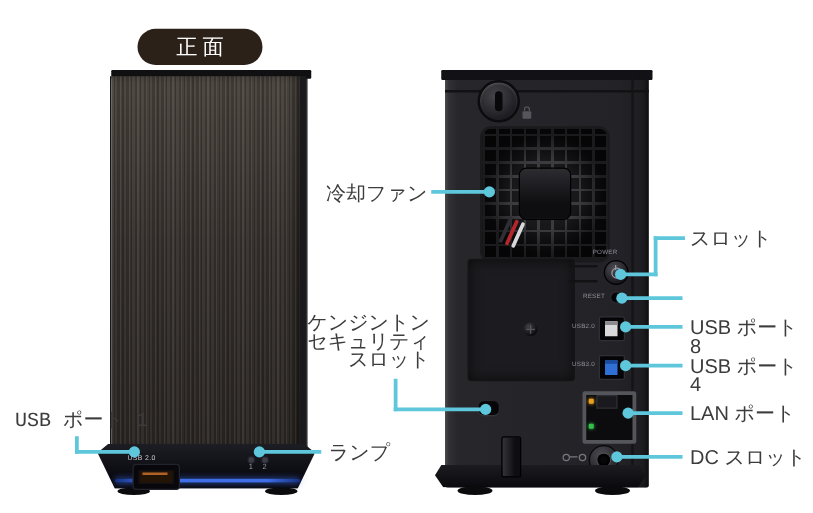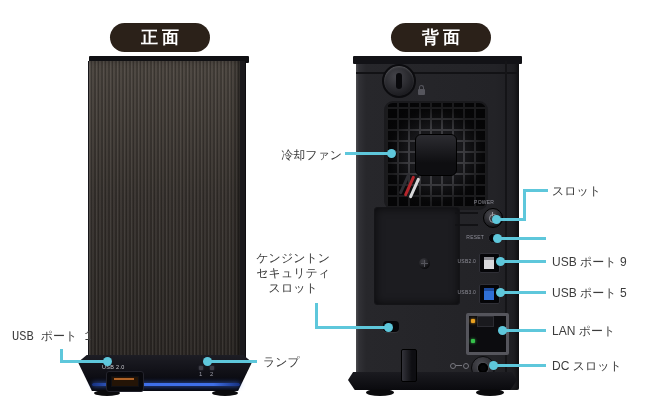--- a/index.html
+++ b/index.html
@@ -4,24 +4,24 @@
 <style>
   html,body{margin:0;padding:0;background:#fff;}
   #stage{
     position:relative;width:650px;height:410px;background:#ffffff;overflow:hidden;
     font-family:"Liberation Sans","DejaVu Sans",sans-serif;
   }
   
   .badge{
     position:absolute;width:100px;height:29px;border-radius:15px;background:#2b2119;
     color:#fff;display:flex;align-items:center;justify-content:center;
-    font-size:17px;font-weight:bold;letter-spacing:4px;text-indent:4px;
-  }
-  
-  .clabel{position:absolute;font-size:12px;color:#3c3c3c;line-height:15px;white-space:pre-line;}
+    font-size:17px;font-weight:normal;letter-spacing:4px;text-indent:4px;
+  }
+  
+  .clabel{position:absolute;font-size:16px;color:#3c3c3c;line-height:15px;white-space:pre-line;}
   .cline{position:absolute;background:#5ec7db;}
   .cdot{position:absolute;width:9px;height:9px;border-radius:50%;background:#5ec7db;}
   .r{text-align:right;}
   
   #front-device{position:absolute;left:78px;top:56px;width:174px;height:346px;}
   .front-cap{position:absolute;left:11px;top:0;width:160px;height:7px;background:#101013;border-radius:1px;}
   .front-panel{
     position:absolute;left:10px;top:5px;width:156px;height:301px;
     background:
       repeating-linear-gradient(90deg, rgba(255,255,255,0.07) 0 1px, rgba(255,255,255,0) 1px 2px, rgba(0,0,0,0.22) 2px 3px, rgba(255,255,255,0.03) 3px 5px, rgba(0,0,0,0.14) 5px 7px),
@@ -113,21 +113,20 @@
     clip-path:polygon(3% 0,97% 0,100% 45%,96% 100%,4% 100%,0 45%);}
   .stand-tab{position:absolute;left:401px;top:349px;width:14px;height:31px;border-radius:2px;
     background:linear-gradient(90deg,#33333a,#0e0e12 70%);border:1px solid #000;}
 </style>
 </head>
 <body>
 
 <div id="stage">
 
   <div class="badge" style="left:110px;top:23px;">正面</div>
-  <div class="badge" style="left:391px;top:23px;">背面</div>
 
   <div id="front-device">
     <div class="front-cap"></div>
     <div class="front-panel"></div>
     <div class="front-base"></div>
     <div class="front-led"></div>
     <div class="foot" style="left:16px;top:334px;width:26px;"></div>
     <div class="foot" style="left:134px;top:334px;width:26px;"></div>
     <div class="front-usb-label">USB 2.0</div>
     <div class="front-usb">
@@ -204,43 +203,43 @@
   <div class="cdot" style="left:103px;top:357px;"></div>
 
   <div class="cdot" style="left:203px;top:357px;"></div>
   <div class="cline" style="left:210px;top:360px;width:47px;height:3px;"></div>
   <div class="clabel" style="left:263px;top:355px;">ランプ</div>
 
   <div class="clabel r" style="right:308px;top:148px;">冷却ファン</div>
   <div class="cline" style="left:345px;top:152px;width:44px;height:3px;"></div>
   <div class="cdot" style="left:387px;top:149px;"></div>
 
-  <div class="clabel r" style="right:320px;top:251px;text-align:center;">ケンジントン
+  <div class="clabel r" style="right:306px;top:251px;">ケンジントン
 セキュリティ
 スロット</div>
   <div class="cline" style="left:315px;top:303px;width:3px;height:26px;"></div>
   <div class="cline" style="left:315px;top:326px;width:72px;height:3px;"></div>
   <div class="cdot" style="left:384px;top:323px;"></div>
 
   <div class="cdot" style="left:492px;top:215px;"></div>
   <div class="cline" style="left:499px;top:218px;width:27px;height:3px;"></div>
   <div class="cline" style="left:523px;top:189px;width:3px;height:32px;"></div>
   <div class="cline" style="left:523px;top:189px;width:25px;height:3px;"></div>
   <div class="clabel" style="left:552px;top:184px;">スロット</div>
 
   <div class="cdot" style="left:493px;top:234px;"></div>
   <div class="cline" style="left:500px;top:237px;width:46px;height:3px;"></div>
 
   <div class="cdot" style="left:496px;top:257px;"></div>
   <div class="cline" style="left:503px;top:260px;width:43px;height:3px;"></div>
-  <div class="clabel" style="left:552px;top:255px;">USB ポート 9</div>
+  <div class="clabel" style="left:552px;top:255px;">USB ポート 8</div>
 
   <div class="cdot" style="left:496px;top:288px;"></div>
   <div class="cline" style="left:503px;top:291px;width:43px;height:3px;"></div>
-  <div class="clabel" style="left:552px;top:286px;">USB ポート 5</div>
+  <div class="clabel" style="left:552px;top:286px;">USB ポート 4</div>
 
   <div class="cdot" style="left:498px;top:326px;"></div>
   <div class="cline" style="left:505px;top:329px;width:41px;height:3px;"></div>
   <div class="clabel" style="left:552px;top:324px;">LAN ポート</div>
 
   <div class="cdot" style="left:489px;top:361px;"></div>
   <div class="cline" style="left:496px;top:364px;width:50px;height:3px;"></div>
   <div class="clabel" style="left:552px;top:359px;">DC スロット</div>
 
 </div>

